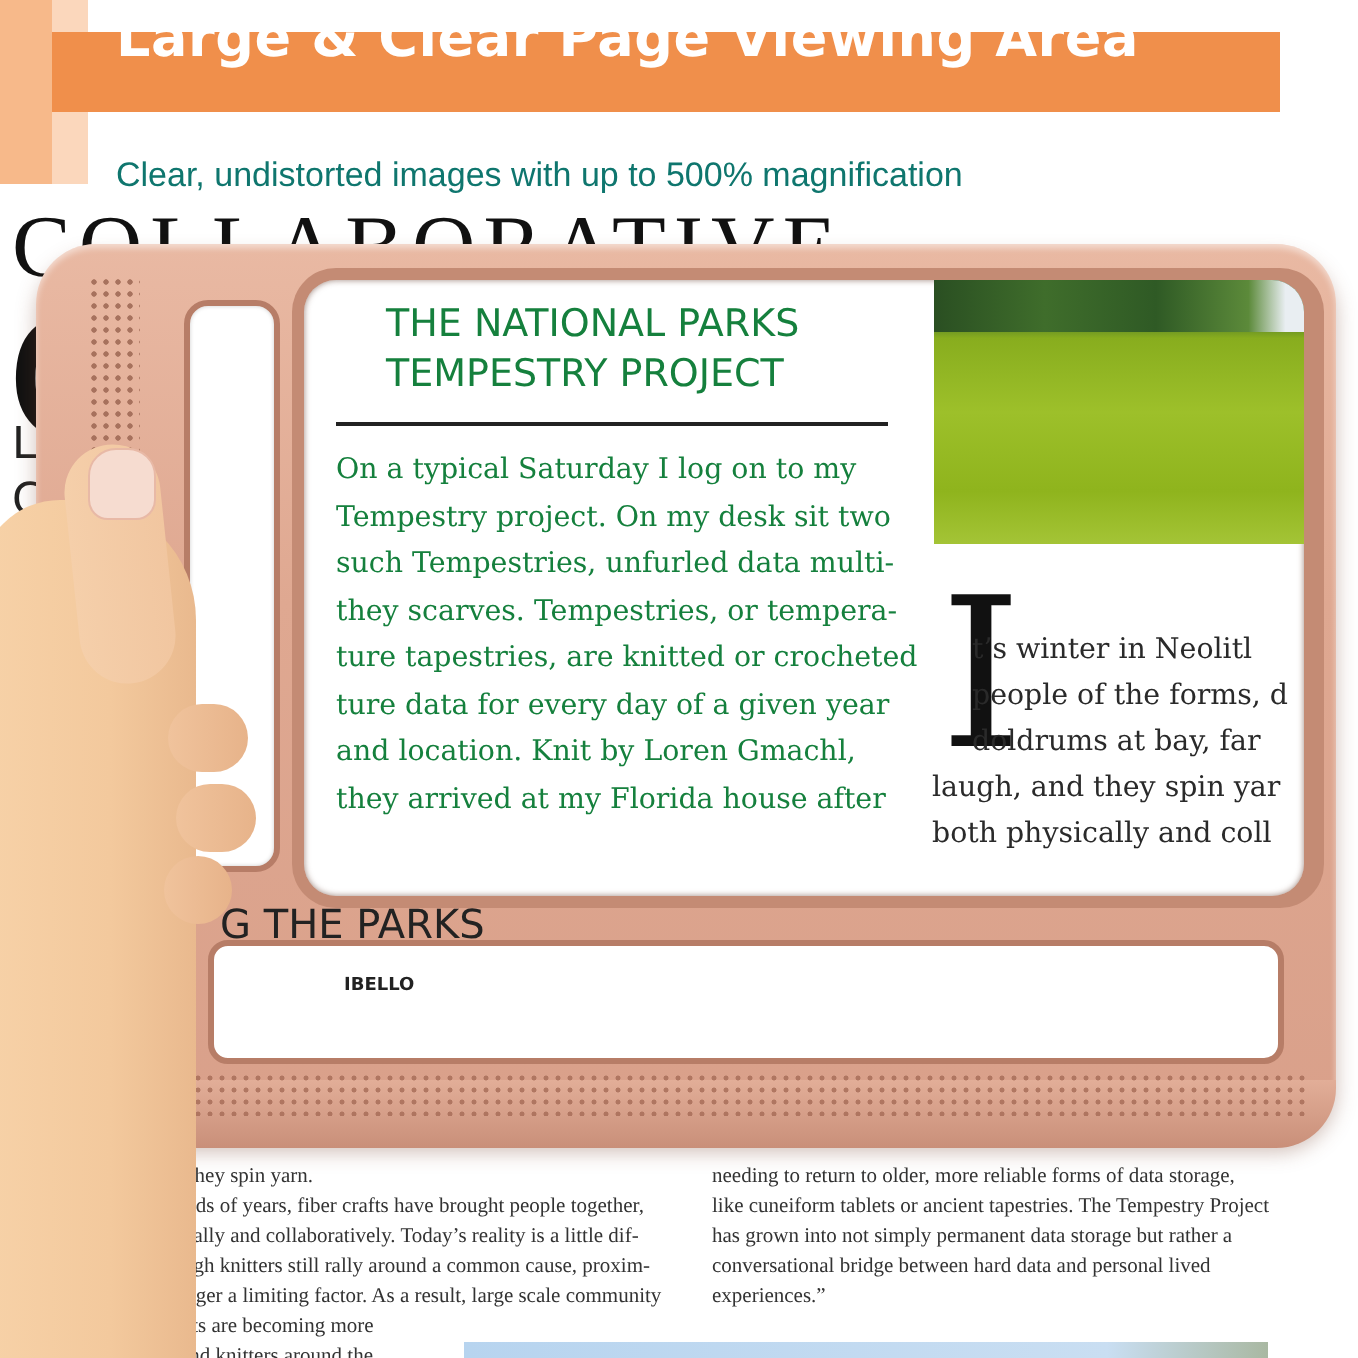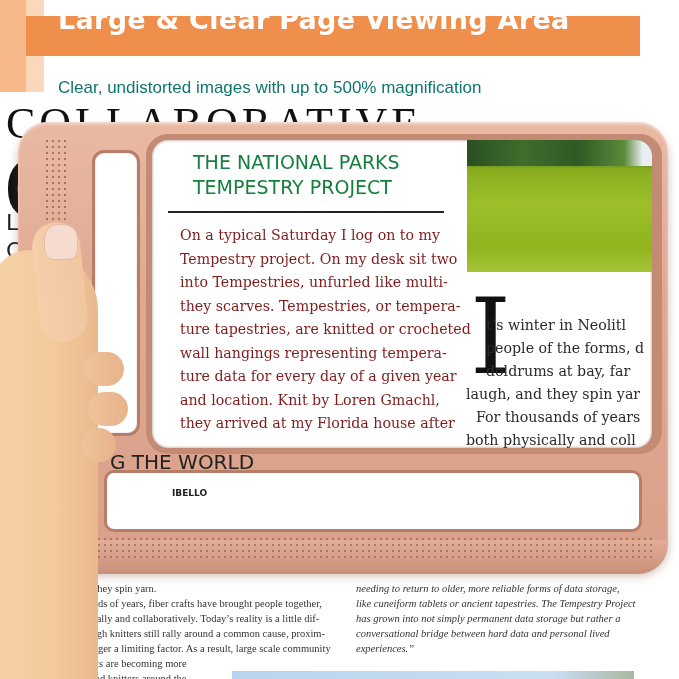--- a/index.html
+++ b/index.html
@@ -19,21 +19,21 @@
   .mag-sub { font-family:"DejaVu Sans", sans-serif; font-size:22px; color:#222; white-space:nowrap; letter-spacing:1px; }
   .mag-by { left:6px; top:272px; font-family:"DejaVu Sans", sans-serif; font-size:10px; font-weight:bold; color:#222; white-space:nowrap; }
   .mag-col { left:80px; top:282px; width:80px; font-family:"Liberation Serif", serif; font-size:11px; line-height:15px; color:#333; overflow:hidden; height:160px; }
   .mag-col div { white-space:nowrap; }
   .world { left:110px; top:450px; font-family:"DejaVu Sans", sans-serif; font-size:20px; color:#222; white-space:nowrap; }
   .world-by { left:128px; top:488px; font-family:"DejaVu Sans", sans-serif; font-size:9px; font-weight:bold; color:#222; white-space:nowrap;margin-left:44px; }
 
   .bottom-left { left:48px; top:581px; width:320px; font-family:"Liberation Serif", serif; font-size:10.5px; line-height:15px; color:#333; }
   .bottom-left div { white-space:nowrap; }
   .bottom-right { left:356px; top:581px; width:280px; font-family:"Liberation Serif", serif; font-size:10.5px; line-height:15px; color:#333; }
-  .bottom-right div { white-space:nowrap;font-style:italic; }
+  .bottom-right div { white-space:nowrap; }
   .bottom-photo { left:232px; top:671px; width:402px; height:8px; background:linear-gradient(90deg,#b7d4ef,#c9def2 80%,#a9b8a2); }
 
   
   .frame { left:18px; top:122px; width:650px; height:448px; border-radius:30px;
     background:linear-gradient(180deg,#e9b9a3 0%,#dfa891 40%,#d9a08a 100%);
     box-shadow: 0 6px 10px rgba(120,70,50,0.35), inset 0 2px 3px rgba(255,255,255,0.5); }
   .frame-edge { left:18px; top:540px; width:650px; height:34px; border-radius:0 0 30px 30px; background:linear-gradient(180deg,#e2ae98,#c98f79); }
   .dots-v { left:44px; top:138px; width:26px; height:110px;
     background-image: radial-gradient(circle, #9c6652 1.2px, transparent 1.5px);
     background-size:6px 6px; opacity:0.85; }
@@ -43,21 +43,21 @@
 
   
   .win-small { left:92px; top:150px; width:42px; height:280px; border-radius:12px; background:#fff; border:3px solid #b77d67; box-shadow: inset 0 0 2px rgba(0,0,0,0.2); }
 
   
   .lens { left:146px; top:134px; width:516px; height:320px; border-radius:22px; background:#c48b74; }
   .lens-inner { left:152px; top:140px; width:500px; height:308px; border-radius:16px; background:#fff; overflow:hidden; box-shadow: inset 0 0 3px rgba(90,50,35,0.6); }
 
   .article-title { left:16px; top:10px; font-family:"DejaVu Sans", sans-serif; font-size:19px; line-height:25px; color:#15803d; white-space:nowrap; font-weight:normal;margin-left:25px; }
   .article-rule { left:16px; top:71px; width:276px; height:2px; background:#222; }
-  .article-body { left:16px; top:84px; font-family:"DejaVu Serif", serif; font-size:14.2px; line-height:23.5px; color:#7f1d1d;margin-left:12px; }
+  .article-body { left:16px; top:84px; font-family:"DejaVu Serif", serif; font-size:14.2px; line-height:23.5px; color:#15803d; }
   .article-body div { white-space:nowrap; }
 
   .photo { left:315px; top:0px; width:185px; height:132px; background:linear-gradient(180deg,#2e5a28 0%,#43702c 14%,#88ad1e 22%,#9dc02a 50%,#8fb41d 80%,#a4c436 100%); }
   .photo-trees { left:315px; top:0px; width:185px; height:26px; background:linear-gradient(90deg,#2a4f22,#3f6d2b 30%,#2f5a25 60%,#5c8a3a 85%,#e9eef2 95%); }
 
   .dropcap { left:318px; top:152px; font-family:"DejaVu Serif", serif; font-size:104px; line-height:90px; color:#111; }
   .right-body { left:314px; top:150px; font-family:"DejaVu Serif", serif; font-size:14.2px; line-height:23px; color:#2a2a2a;margin-top:24px; }
   .right-body div { white-space:nowrap; }
 
   
@@ -117,51 +117,49 @@
 </div>
 <div class="abs bottom-photo"></div>
 
 <div class="abs frame"></div>
 <div class="abs frame-edge"></div>
 <div class="abs dots-v"></div>
 <div class="abs dots-h"></div>
 
 <div class="abs win-small"></div>
 <div class="abs win-low"></div>
-<div class="abs world">G THE WORLD</div>
+<div class="abs world">G THE PARKS</div>
 <div class="abs world-by">IBELLO</div>
 <div class="abs circle-win">t’s</div>
 
 <div class="abs lens"></div>
 <div class="abs lens-inner">
   <div class="abs article-title">
     <div>THE NATIONAL PARKS</div>
     <div>TEMPESTRY PROJECT</div>
   </div>
   <div class="abs article-rule"></div>
   <div class="abs article-body">
     <div>On a typical Saturday I log on to my</div>
     <div>Tempestry project. On my desk sit two</div>
-    <div>into Tempestries, unfurled like multi-</div>
+    <div>such Tempestries, unfurled data multi-</div>
     <div>they scarves. Tempestries, or tempera-</div>
     <div>ture tapestries, are knitted or crocheted</div>
-    <div>wall hangings representing tempera-</div>
     <div>ture data for every day of a given year</div>
     <div>and location. Knit by Loren Gmachl,</div>
     <div>they arrived at my Florida house after</div>
   </div>
   <div class="abs photo"></div>
   <div class="abs photo-trees"></div>
   <div class="abs dropcap">I</div>
   <div class="abs right-body">
     <div style="padding-left:20px">   t’s winter in Neolitl</div>
     <div style="padding-left:20px">   people of the forms, d</div>
     <div style="padding-left:20px">   doldrums at bay, far</div>
     <div>laugh, and they spin yar</div>
-    <div style="padding-left:10px">   For thousands of years</div>
     <div>both physically and coll</div>
   </div>
 </div>
 
 <div class="abs hand-arm"></div>
 <div class="abs thumb"></div>
 <div class="abs thumbnail"></div>
 <div class="abs finger" style="left:84px;top:352px;"></div>
 <div class="abs finger" style="left:88px;top:392px;"></div>
 <div class="abs finger" style="left:82px;top:428px;width:34px;"></div>

